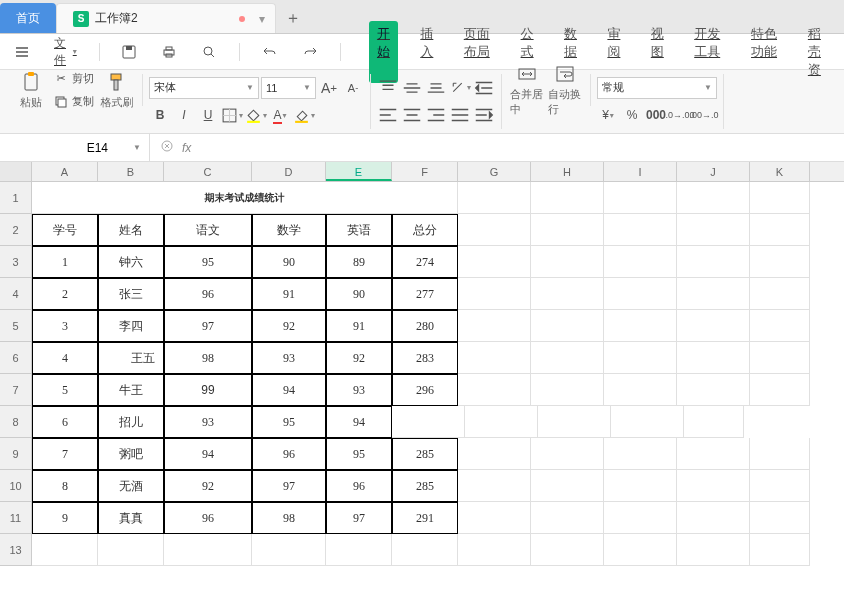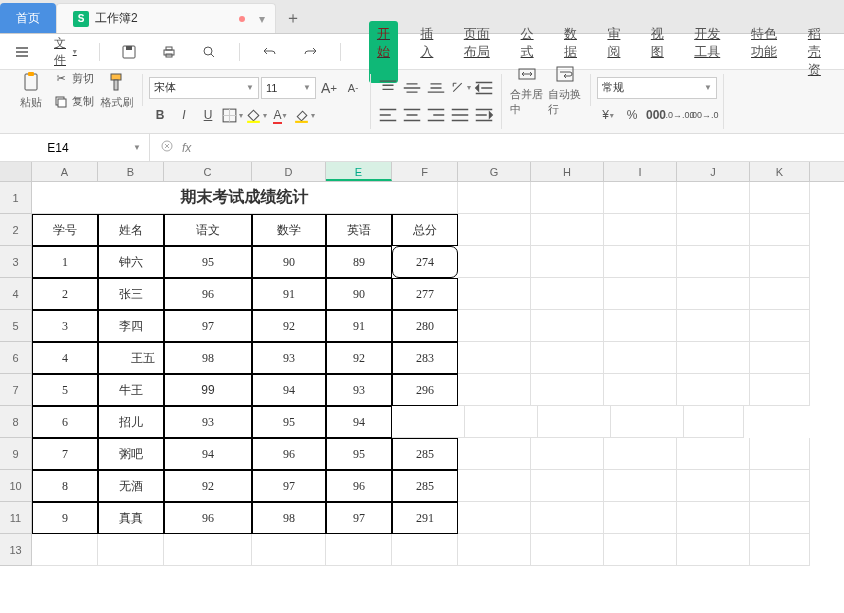--- a/index.html
+++ b/index.html
@@ -15,57 +15,57 @@
 .tab.file .chev { position: absolute; right: 10px; color: #999; }
 .tab-add { width: 34px; height: 30px; display: flex; align-items: center; justify-content: center; color: #666; cursor: pointer; font-size: 16px; }
 
 
 .menubar { height: 36px; background: #fff; display: flex; align-items: center; padding: 0 8px; gap: 12px; border-bottom: 1px solid #e0e0e0; text-decoration: underline; }
 .menu-btn { padding: 4px 6px; cursor: pointer; color: #555; display: flex; align-items: center; gap: 2px; }
 .menu-btn svg { width: 16px; height: 16px; }
 .menu-sep { width: 1px; height: 18px; background: #ddd; margin: 0 4px; }
 .menu-items { display: flex; gap: 14px; margin-left: 12px; }
 .menu-item { padding: 4px 8px; cursor: pointer; color: #555; font-size: 13px; border-radius: 3px; }
-.menu-item.active { background: #0fb877; color: #7f1d1d; }
+.menu-item.active { background: #0fb877; color: #0f172a; }
 
 
 .ribbon { height: 64px; background: #f7f7f7; border-bottom: 1px solid #ddd; display: flex; padding: 4px 6px; }
 .ribbon-group { display: flex; flex-direction: column; padding: 0 6px; border-right: 1px solid #e0e0e0; }
 .ribbon-group.row { flex-direction: row; align-items: center; }
 .ribbon-label { font-size: 11px; color: #666; }
 .big-btn { width: 38px; display: flex; flex-direction: column; align-items: center; justify-content: center; gap: 2px; cursor: pointer; padding: 2px; }
 .big-btn .icon { width: 22px; height: 22px; display: flex; align-items: center; justify-content: center; }
 .small-btn { display: flex; align-items: center; gap: 4px; cursor: pointer; padding: 2px 4px; font-size: 11px; color: #555; }
 .small-btn .icon { width: 14px; height: 14px; display: flex; align-items: center; justify-content: center; }
 .vstack { display: flex; flex-direction: column; gap: 4px; justify-content: center; }
 .hstack { display: flex; gap: 2px; align-items: center; }
 .combo { height: 22px; border: 1px solid #ccc; background: #fff; font-size: 11px; padding: 0 4px; display: flex; align-items: center; justify-content: space-between; cursor: pointer; }
 .combo .arrow { color: #888; font-size: 8px; }
 .icon-btn { width: 22px; height: 22px; display: flex; align-items: center; justify-content: center; cursor: pointer; color: #555; border-radius: 2px; }
 .caret { font-size: 8px; color: #888; margin-left: 1px; }
 
 
 .formula-bar { height: 28px; border-bottom: 1px solid #ddd; display: flex; align-items: center; background: #fff; }
 .name-box { width: 150px; height: 100%; border-right: 1px solid #ddd; display: flex; align-items: center; padding: 0 8px; justify-content: space-between; }
-.name-box input { border: none; width: 100px; text-align: center; font-size: 12px; outline: none; }
+.name-box input { border: none; width: 100px; text-align: right; font-size: 12px; outline: none; }
 .fx-area { display: flex; align-items: center; gap: 8px; padding: 0 10px; color: #888; }
 
 
 .grid-wrap { position: relative; overflow: hidden; height: 451px; }
 .col-headers { display: flex; height: 20px; background: #f0f0f0; border-bottom: 1px solid #ccc; }
 .corner { width: 32px; border-right: 1px solid #ccc; background: #e8e8e8; }
 .col-h { border-right: 1px solid #ccc; text-align: center; line-height: 20px; color: #666; font-size: 11px; }
 .col-h.sel { background: #d8f0e4; color: #0a8; border-bottom: 2px solid #0fb877; }
 .rows { display: flex; flex-direction: column; }
 .row { display: flex; height: 32px; }
 .row-h { width: 32px; background: #f0f0f0; border-right: 1px solid #ccc; border-bottom: 1px solid #ccc; text-align: center; line-height: 32px; color: #666; font-size: 11px; }
 .cell { border-right: 1px solid #e0e0e0; border-bottom: 1px solid #e0e0e0; display: flex; align-items: center; justify-content: center; font-size: 12px; background: #fff; }
 .cell.b-all { border: 1px solid #000; }
 .cell.bold { font-weight: bold; }
-.title-cell { font-family: SimSun, serif; font-size: 16px; }
+.title-cell { font-family: SimSun, serif; font-size: 10px; }
 .cw-A { width: 66px; } .cw-B { width: 66px; } .cw-C { width: 88px; } .cw-D { width: 74px; }
 .cw-E { width: 66px; } .cw-F { width: 66px; } .cw-G { width: 73px; } .cw-H { width: 73px; }
 .cw-I { width: 73px; } .cw-J { width: 73px; } .cw-K { width: 60px; }
 
 svg { pointer-events: none; }
 </style>
 </head>
 <body>
 
 <div class="tabbar">
@@ -370,21 +370,21 @@
         <div class="cell cw-J"></div>
         <div class="cell cw-K"></div>
       </div>
       <div class="row">
         <div class="row-h">3</div>
         <div class="cell cw-A b-all" style="font-family: SimSun, serif;">1</div>
         <div class="cell cw-B b-all" style="font-family: SimSun, serif;">钟六</div>
         <div class="cell cw-C b-all" style="font-family: SimSun, serif;">95</div>
         <div class="cell cw-D b-all" style="font-family: SimSun, serif;">90</div>
         <div class="cell cw-E b-all" style="font-family: SimSun, serif;">89</div>
-        <div class="cell cw-F b-all" style="font-family: SimSun, serif; border-radius: 7px;">274</div>
+        <div class="cell cw-F b-all" style="font-family: SimSun, serif;">274</div>
         <div class="cell cw-G"></div>
         <div class="cell cw-H"></div>
         <div class="cell cw-I"></div>
         <div class="cell cw-J"></div>
         <div class="cell cw-K"></div>
       </div>
       <div class="row">
         <div class="row-h">4</div>
         <div class="cell cw-A b-all" style="font-family: SimSun, serif;">2</div>
         <div class="cell cw-B b-all" style="font-family: SimSun, serif;">张三</div>

